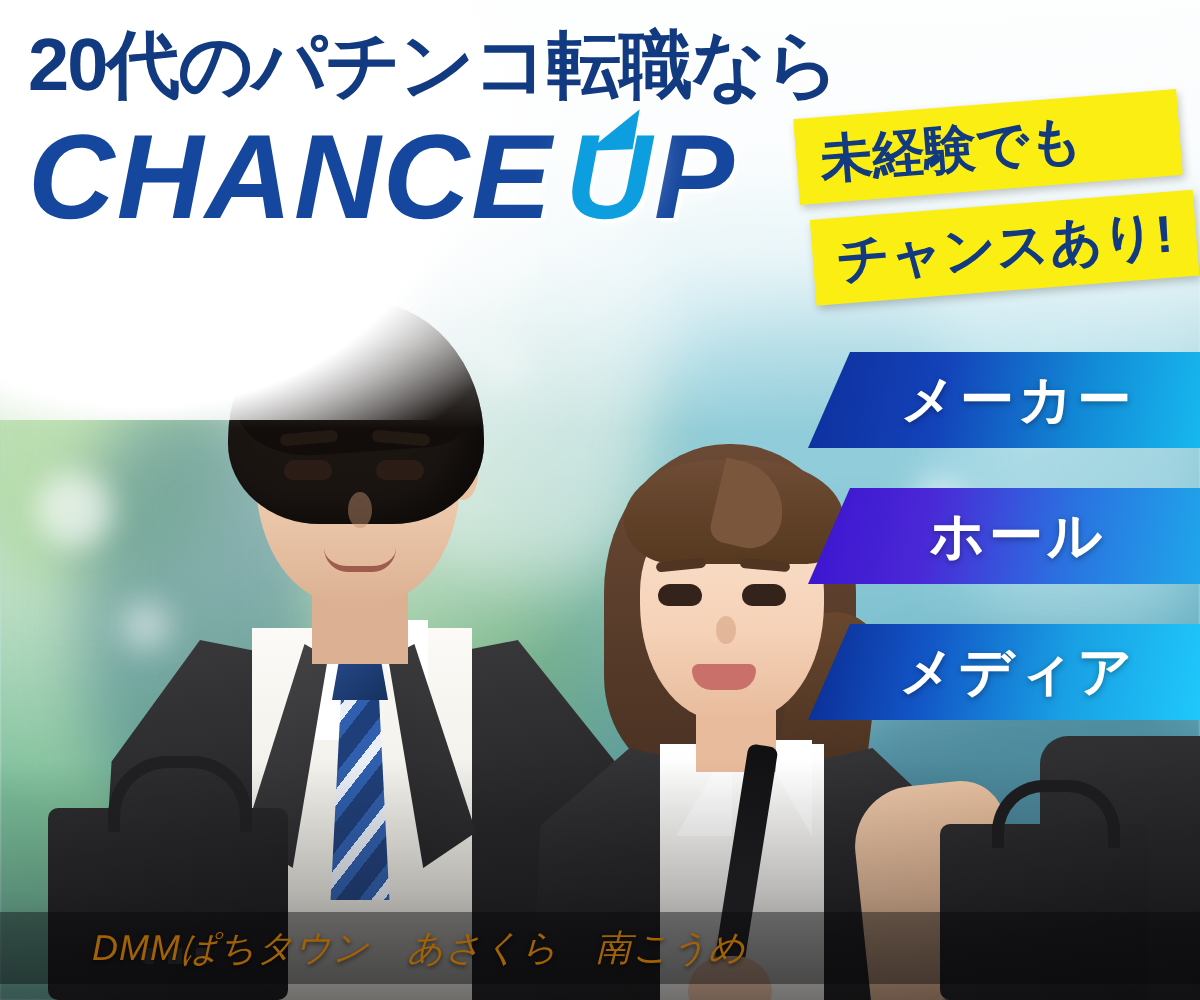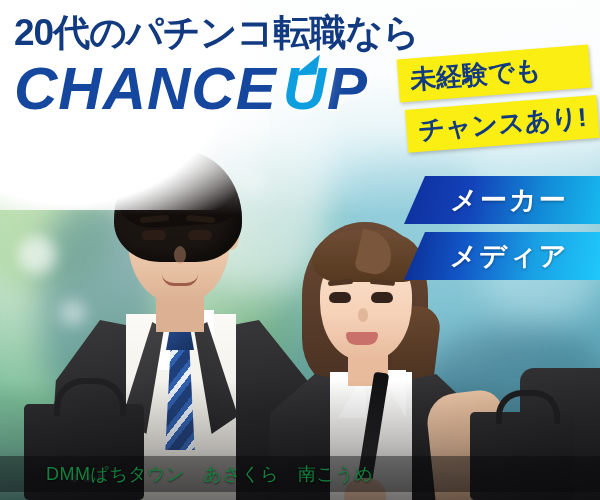--- a/index.html
+++ b/index.html
@@ -332,21 +332,21 @@
     padding: 8px 12px 9px 12px;
     white-space: nowrap;
     box-shadow: 1px 2px 4px rgba(0,0,0,.22);
   }
   .badge-bar.b1 { transform: rotate(-4.5deg); }
   .badge-bar.b2 { transform: rotate(-4.5deg) translate(8px, 4px); margin-top: 4px; }
 
   
   #cats {
     position: absolute; right: 0; top: 176px; z-index: 9;
-    display: flex; flex-direction: column; gap: 8px;
+    display: flex; flex-direction: column; gap: 20px;
   }
   .cat {
     position: relative;
     width: 196px;
     height: 48px;
     display: flex; align-items: center; justify-content: center;
     clip-path: polygon(21px 0, 100% 0, 100% 100%, 0 100%);
     box-shadow: 0 2px 5px rgba(0,0,0,.25);
   }
   .cat span {
@@ -365,26 +365,27 @@
   .cat.c5 { background: linear-gradient(100deg,#0b2b92 0%,#1255c6 30%,#19a0e4 66%,#1fc8fb 100%); }
 
   
   #credit {
     position: absolute; left: 0; bottom: 8px; width: 600px; height: 36px;
     background: rgba(8,8,10,.42);
     display: flex; align-items: center;
     z-index: 10;
   }
   #credit .credit-text {
-    color: #15803d;
+    color: #a16207;
     font-size: 18px;
     letter-spacing: .5px;
     padding-left: 46px;
     white-space: nowrap;
     text-shadow: 0 1px 2px rgba(0,0,0,.6);
+    font-style: italic;
   }
 </style>
 </head>
 <body>
 
 <div id="banner">
 
   <div class="bg-base"></div>
   <div class="bg-blur-shape bs1"></div>
   <div class="bg-blur-shape bs2"></div>
@@ -468,20 +469,23 @@
 
   <div id="badge">
     <div class="badge-bar b1">未経験でも</div>
     <div class="badge-bar b2">チャンスあり!</div>
   </div>
 
   <div id="cats">
     <div class="cat c1">
       <span>メーカー</span>
     </div>
+    <div class="cat c2">
+      <span>ホール</span>
+    </div>
     <div class="cat c5">
       <span>メディア</span>
     </div>
   </div>
 
   <div id="credit">
     <div class="credit-text">DMMぱちタウン　あさくら　南こうめ</div>
   </div>
 
 </div>

